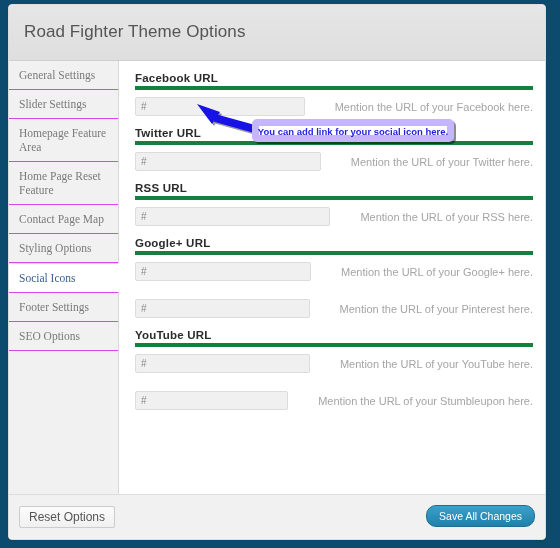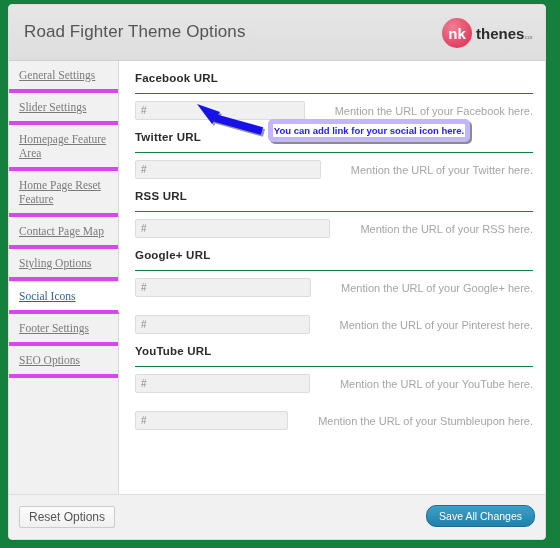--- a/index.html
+++ b/index.html
@@ -9,21 +9,21 @@
     height: 548px;
     background: #ffffff;
     font-family: "Liberation Sans", sans-serif;
     overflow: hidden;
   }
 
   #app {
     position: relative;
     width: 560px;
     height: 548px;
-    background: #15803d;
+    background: #0c4a6e;
   }
 
   
   .panel {
     position: absolute;
     left: 8px;
     top: 4px;
     width: 538px;
     height: 536px;
     background: #ffffff;
@@ -84,25 +84,24 @@
     border-right: 1px solid #d8d8d8;
     box-sizing: border-box;
   }
   .nav-item {
     position: relative;
     padding: 7px 8px 7px 10px;
     font-family: "Liberation Serif", serif;
     font-size: 11.5px;
     line-height: 14px;
     color: #7a7a7a;
-    border-bottom: 4px solid #d946ef;
+    border-bottom: 1px solid #d946ef;
     background: #f1f1f1;
     cursor: pointer;
     box-sizing: border-box;
-    text-decoration: underline;
   }
   .nav-item.active {
     background: #ffffff;
     color: #3a5f8f;
     border-right: 1px solid #ffffff;
     margin-right: -1px;
     border-top: 1px solid #e0e0e0;
   }
 
   
@@ -118,22 +117,22 @@
     overflow: hidden;
   }
   .field-group {
     padding-top: 11px;
   }
   .field-label {
     font-size: 11.5px;
     font-weight: bold;
     color: #2b2b2b;
     letter-spacing: 0.2px;
-    padding-bottom: 9px;
-    border-bottom: 1px solid #15803d;
+    padding-bottom: 2px;
+    border-bottom: 4px solid #15803d;
   }
   .field-row {
     display: flex;
     align-items: center;
     padding-top: 7px;
   }
   .field-input {
     width: 242px;
     height: 19px;
     background: #f0f0f0;
@@ -196,30 +195,30 @@
 
   
   .annot-layer {
     position: absolute;
     left: 0; top: 0;
     width: 560px; height: 548px;
     pointer-events: none;
   }
   .callout {
     position: absolute;
-    left: 268px;
+    left: 252px;
     top: 119px;
     width: 202px;
     height: 23px;
     background: #ffffff;
-    border: 5px solid #c4b5fd;
+    border: 7px solid #c4b5fd;
     border-radius: 5px;
     box-sizing: border-box;
     display: flex;
-    align-items: center;
+    align-items: flex-start;
     justify-content: center;
     box-shadow: 2px 2px 0 rgba(0,0,0,0.45);
   }
   .callout-text {
     font-family: "Liberation Sans", sans-serif;
     font-size: 9.5px;
     font-weight: bold;
     color: #2323e0;
     white-space: nowrap;
   }
@@ -227,34 +226,20 @@
 </head>
 <body>
 
 <div id="app">
 
   <div class="panel">
 
     <div class="header">
       <div class="header-title">Road Fighter Theme Options</div>
 
-      <div class="logo">
-        <svg width="95" height="38" viewBox="0 0 95 38" xmlns="http://www.w3.org/2000/svg">
-          <defs>
-            <radialGradient id="inkg" cx="35%" cy="30%" r="75%">
-              <stop offset="0%" stop-color="#f07e93"></stop>
-              <stop offset="100%" stop-color="#e03a5c"></stop>
-            </radialGradient>
-          </defs>
-          <circle cx="19" cy="19" r="15" fill="url(#inkg)"></circle>
-          <text x="19" y="25" font-family="Liberation Sans, sans-serif" font-size="15" font-weight="bold" fill="#ffffff" text-anchor="middle">nk</text>
-          <text x="38" y="25" font-family="Liberation Sans, sans-serif" font-size="15" font-weight="bold" fill="#2b2b2b">thenes</text>
-          <text x="85" y="25" font-family="Liberation Sans, sans-serif" font-size="6" fill="#777777">.com</text>
-        </svg>
-      </div>
     </div>
 
     <div class="body-wrap">
 
       <div class="sidebar">
         <div class="nav-item">
           <span>General Settings</span>
         </div>
         <div class="nav-item">
           <span>Slider Settings</span>

